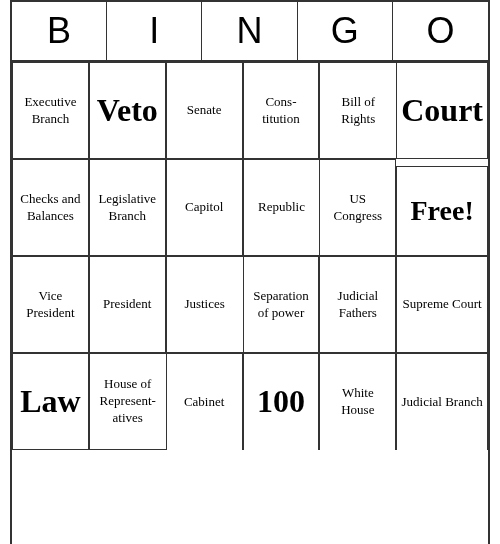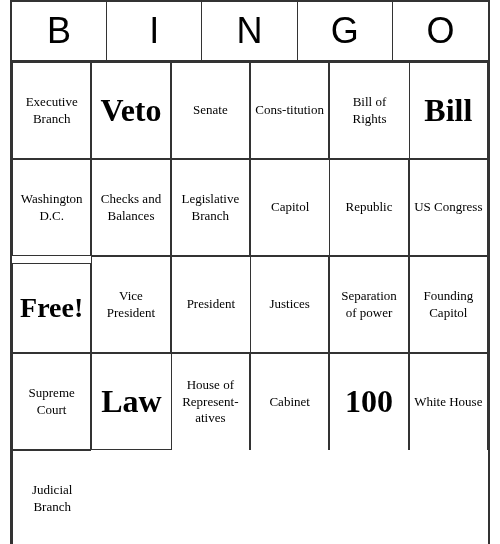--- a/index.html
+++ b/index.html
@@ -79,33 +79,32 @@
       <div class="bingo-header-cell">N</div>
       <div class="bingo-header-cell">G</div>
       <div class="bingo-header-cell">O</div>
     </div>
   <div class="bingo-grid">
   <div class="bingo-cell ">Executive Branch</div>
       <div class="bingo-cell large-text">Veto</div>
       <div class="bingo-cell ">Senate</div>
       <div class="bingo-cell ">Cons-titution</div>
       <div class="bingo-cell ">Bill of Rights</div>
-      <div class="bingo-cell large-text">Bill</div>
-      <div class="bingo-cell ">Washington D.C.</div>
+      <div class="bingo-cell large-text">Court</div>
       <div class="bingo-cell ">Checks and Balances</div>
       <div class="bingo-cell ">Legislative Branch</div>
       <div class="bingo-cell ">Capitol</div>
       <div class="bingo-cell ">Republic</div>
       <div class="bingo-cell ">US Congress</div>
       <div class="bingo-cell free">Free!</div>
       <div class="bingo-cell ">Vice President</div>
       <div class="bingo-cell ">President</div>
       <div class="bingo-cell ">Justices</div>
       <div class="bingo-cell ">Separation of power</div>
-      <div class="bingo-cell ">Founding Capitol</div>
+      <div class="bingo-cell ">Judicial Fathers</div>
       <div class="bingo-cell ">Supreme Court</div>
       <div class="bingo-cell large-text">Law</div>
       <div class="bingo-cell ">House of Represent-atives</div>
       <div class="bingo-cell ">Cabinet</div>
       <div class="bingo-cell xl-text">100</div>
       <div class="bingo-cell ">White House</div>
       <div class="bingo-cell ">Judicial Branch</div>
     </div>
 </div>
 

